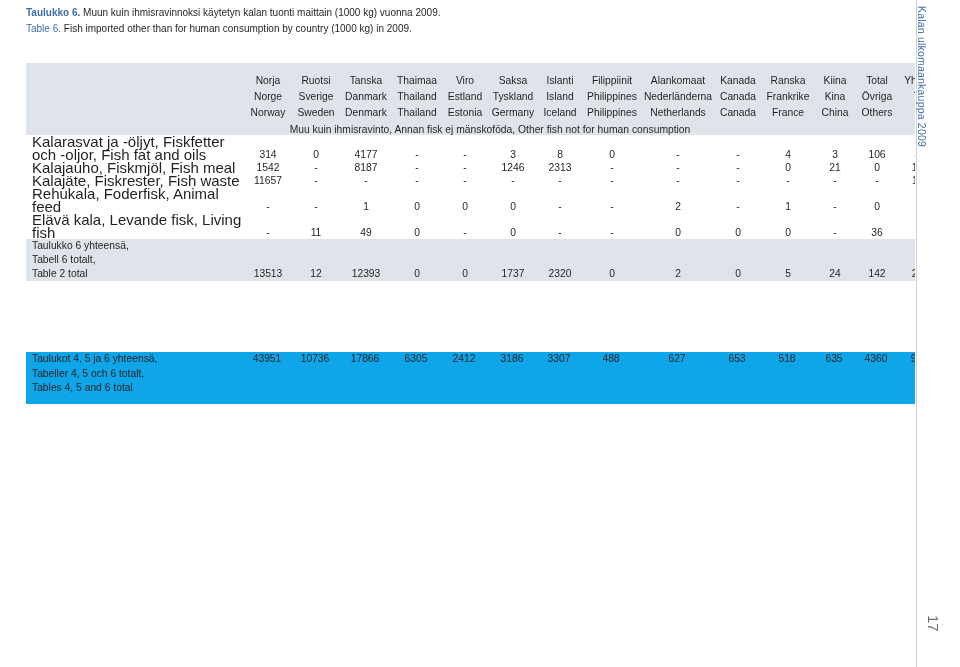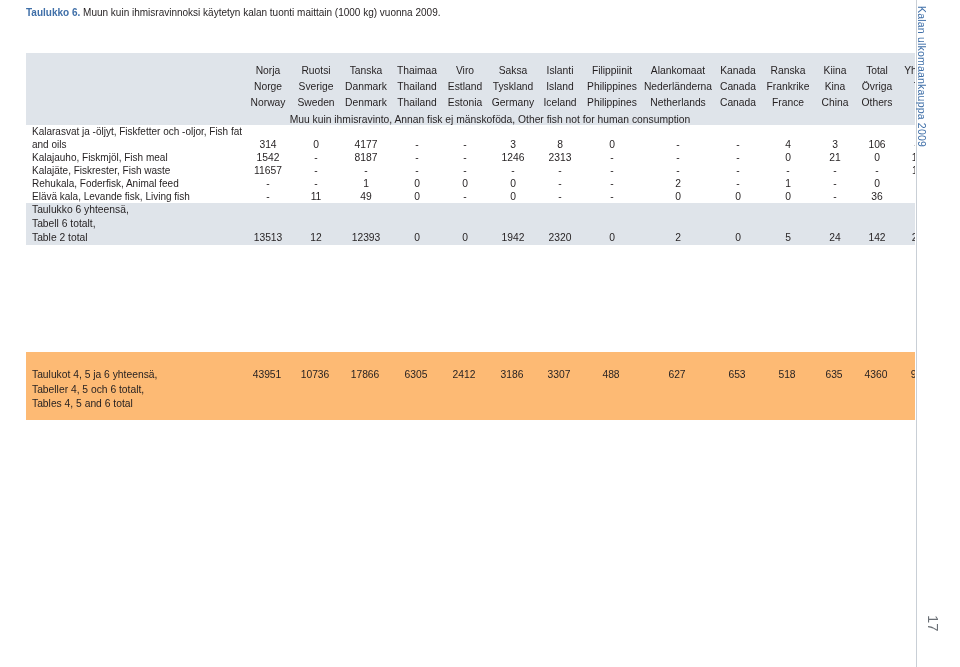--- a/index.html
+++ b/index.html
@@ -76,21 +76,21 @@
     color: #231f20;
   }
   .heading .ln.fi .lead { font-weight: bold; }
   .heading .ln.sv .lead { }
   .heading .ln.en .lead { }
 
   
   .table-wrap {
     position: absolute;
     left: 26px;
-    top: 53px;
+    top: 63px;
     width: 888px;
   }
   table.t {
     border-collapse: collapse;
     width: 888px;
     table-layout: fixed;
   }
   table.t td, table.t th {
     font-weight: normal;
     font-size: 10.3px;
@@ -116,21 +116,21 @@
     padding: 5px 0 5px 6px;
     text-align: center;
     color: #231f20;
   }
   .data-row td {
     padding: 7px 2px 7px 0;
     line-height: 13px;
   }
   .data-row td.lbl-col {
     padding-left: 6px;
-    font-size: 10px;
+    font-size: 15px;
   }
   .total-row td {
     background: #dfe4ea;
     padding: 6px 2px 6px 0;
     line-height: 14px;
   }
   .total-row td.lbl-col { padding-left: 6px; }
 
   .grand {
     position: absolute;
@@ -138,38 +138,42 @@
     top: 352px;
     width: 888px;
   }
   table.g {
     border-collapse: collapse;
     width: 888px;
     table-layout: fixed;
   }
   table.g td {
     font-size: 10.3px;
-    padding: 16px 2px 8px 0;
-    background: #fdba74;
+    padding: 0 2px 8px 0;
+    background: #0ea5e9;
     text-align: center;
     line-height: 14.5px;
     vertical-align: top;
   }
   table.g td.lbl-col {
     text-align: left;
     padding-left: 6px;
   }
 </style>
 </head>
 <body>
 
 <div class="heading">
   <div class="ln fi">
     <span class="lead">Taulukko 6.</span>
     <span class="rest">Muun kuin ihmisravinnoksi käytetyn kalan tuonti maittain (1000 kg) vuonna 2009.</span>
+  </div>
+  <div class="ln en">
+    <span class="lead">Table 6.</span>
+    <span class="rest">Fish imported other than for human consumption by country (1000 kg) in 2009.</span>
   </div>
 </div>
 
 <div class="table-wrap">
   <table class="t">
     <colgroup>
       <col style="width:218px">
       <col style="width:48px">
         <col style="width:48px">
         <col style="width:52px">
@@ -336,21 +340,21 @@
         <td class="lbl-col">
           <div>Taulukko 6 yhteensä,</div>
           <div>Tabell 6 totalt,</div>
           <div>Table 2 total</div>
         </td>
         <td class="num">13513</td>
         <td class="num">12</td>
         <td class="num">12393</td>
         <td class="num">0</td>
         <td class="num">0</td>
-        <td class="num">1942</td>
+        <td class="num">1737</td>
         <td class="num">2320</td>
         <td class="num">0</td>
         <td class="num">2</td>
         <td class="num">0</td>
         <td class="num">5</td>
         <td class="num">24</td>
         <td class="num">142</td>
         <td class="num">29661</td>
       </tr>
     </tbody>

